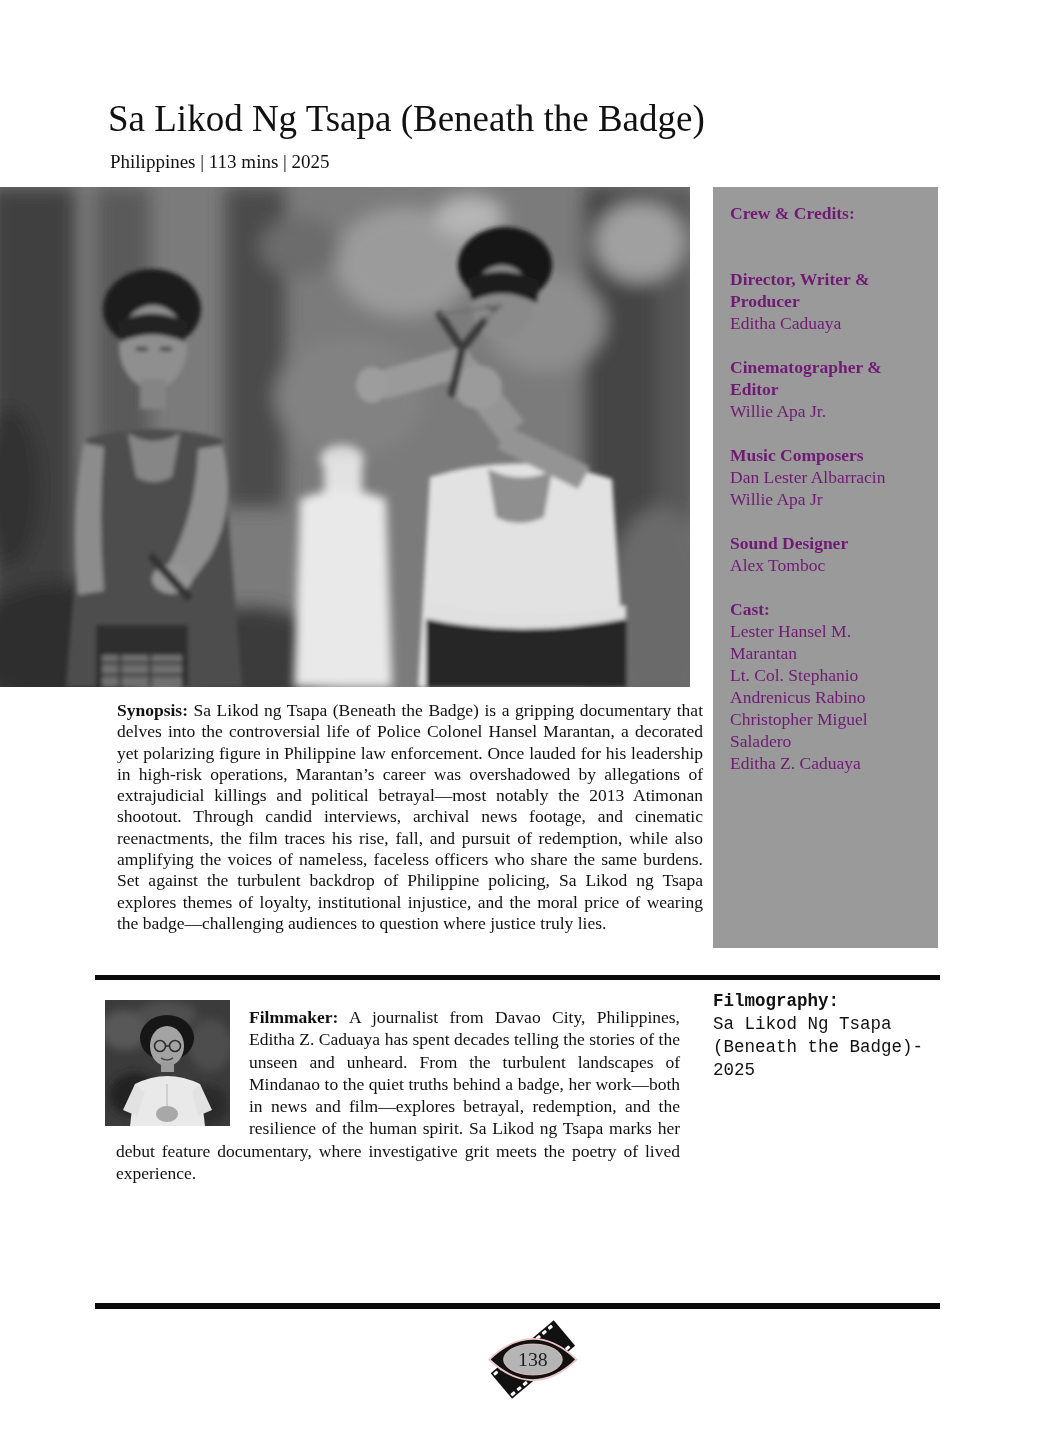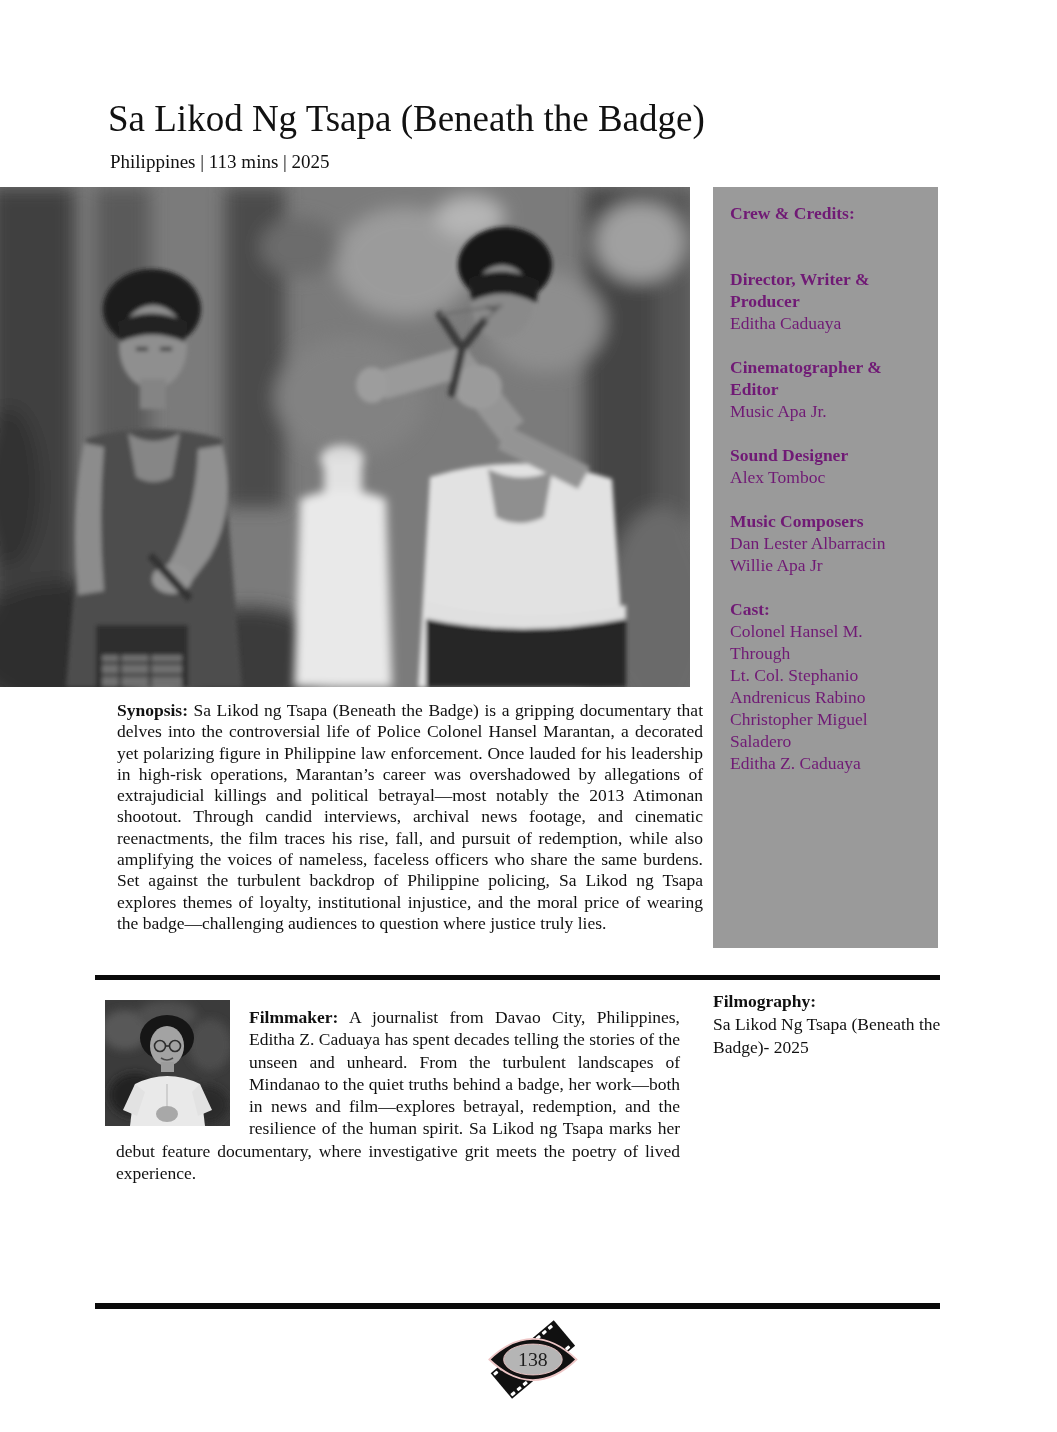--- a/index.html
+++ b/index.html
@@ -35,21 +35,21 @@
   .filmmaker-block{
     position:absolute;left:105px;top:995px;width:586px;
     font-size:17.5px;line-height:22.3px;text-align:justify;
   }
   .portrait{
     float:left;width:125px;height:126px;margin:5px 19px 6px 0;overflow:hidden;background:#3b3b3b;
   }
   .filmmaker-block p{margin:11px;}
   .filmography{
     position:absolute;left:713px;top:990px;width:230px;
-    font-size:17.5px;line-height:23px;
+    font-size:17.5px;line-height:23px;font-family:Liberation Mono, monospace;
   }
   .filmography-heading{font-weight:bold;}
   .page-badge{position:absolute;left:487px;top:1317px;width:95px;height:85px;}
 </style>
 </head>
 <body>
 
 <div class="page">
 
   <h1 class="film-title">Sa Likod Ng Tsapa (Beneath the Badge)</h1>
@@ -139,37 +139,37 @@
   <aside class="credits-panel">
     <div class="credits-heading">Crew &amp; Credits:</div>
 
     <div class="credit-section">
       <div class="credit-role">Director, Writer &amp; Producer</div>
       <div class="credit-name">Editha Caduaya</div>
     </div>
 
     <div class="credit-section">
       <div class="credit-role">Cinematographer &amp; Editor</div>
-      <div class="credit-name">Music Apa Jr.</div>
-    </div>
-
-    <div class="credit-section">
-      <div class="credit-role">Sound Designer</div>
-      <div class="credit-name">Alex Tomboc</div>
+      <div class="credit-name">Willie Apa Jr.</div>
     </div>
 
     <div class="credit-section">
       <div class="credit-role">Music Composers</div>
       <div class="credit-name">Dan Lester Albarracin</div>
       <div class="credit-name">Willie Apa Jr</div>
     </div>
 
     <div class="credit-section">
+      <div class="credit-role">Sound Designer</div>
+      <div class="credit-name">Alex Tomboc</div>
+    </div>
+
+    <div class="credit-section">
       <div class="credit-role">Cast:</div>
-      <div class="credit-name">Colonel Hansel M. Through</div>
+      <div class="credit-name">Lester Hansel M. Marantan</div>
       <div class="credit-name">Lt. Col. Stephanio Andrenicus Rabino</div>
       <div class="credit-name">Christopher Miguel Saladero</div>
       <div class="credit-name">Editha Z. Caduaya</div>
     </div>
   </aside>
 
   <p class="synopsis">
     <span class="lead">Synopsis:</span>
     <span>Sa Likod ng Tsapa (Beneath the Badge) is a gripping documentary that delves into the controversial life of Police Colonel Hansel Marantan, a decorated yet polarizing figure in Philippine law enforcement. Once lauded for his leadership in high-risk operations, Marantan’s career was overshadowed by allegations of extrajudicial killings and political betrayal—most notably the 2013 Atimonan shootout. Through candid interviews, archival news footage, and cinematic reenactments, the film traces his rise, fall, and pursuit of redemption, while also amplifying the voices of nameless, faceless officers who share the same burdens. Set against the turbulent backdrop of Philippine policing, Sa Likod ng Tsapa explores themes of loyalty, institutional injustice, and the moral price of wearing the badge—challenging audiences to question where justice truly lies.</span>
   </p>

